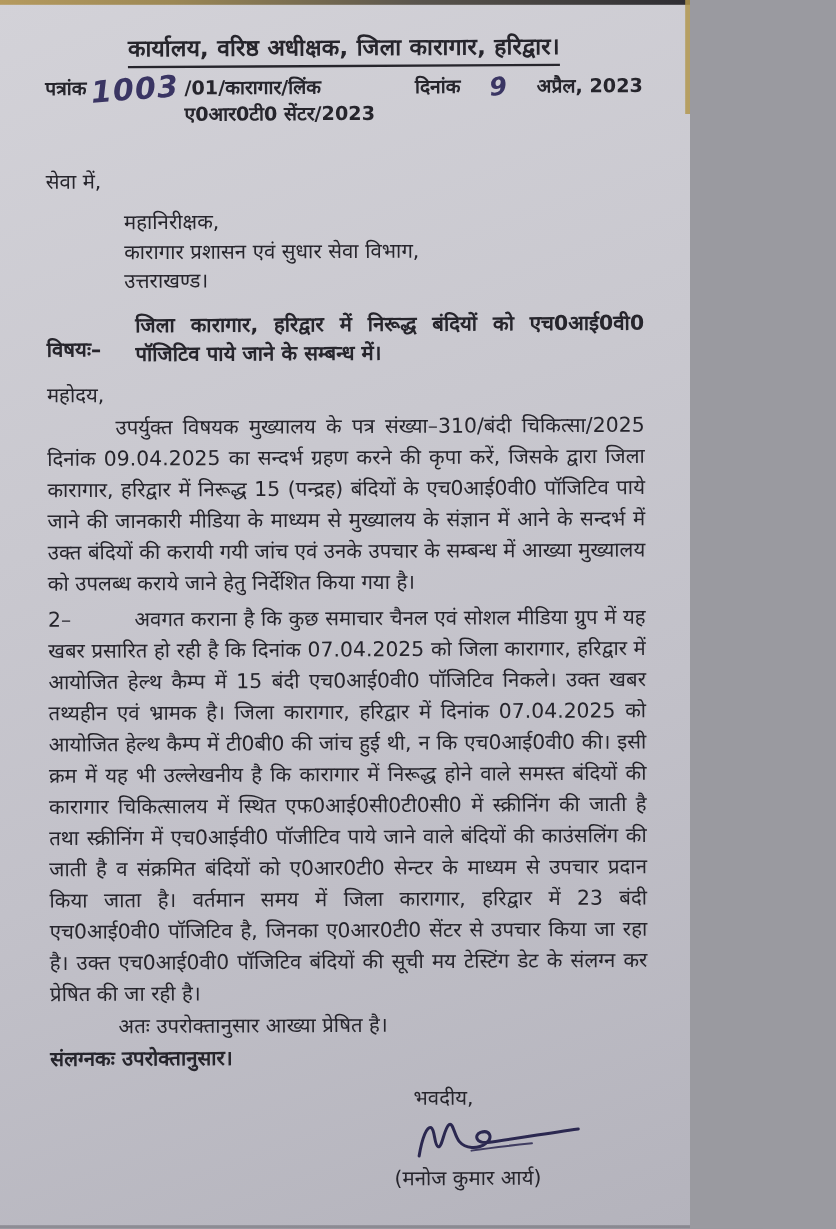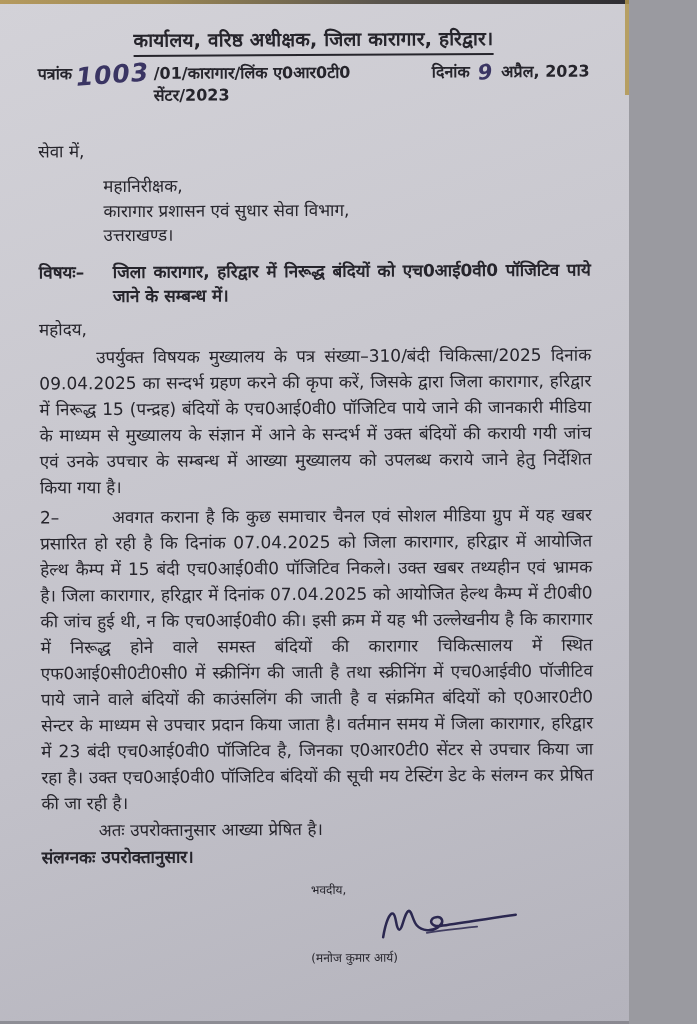--- a/index.html
+++ b/index.html
@@ -1,18 +1,18 @@
 <!DOCTYPE html>
 <html lang="hi"><head>
 <meta charset="utf-8">
 <style>
   html,body{margin:0;padding:0;background:#9a9aa0;}
   .photo-frame{
     position:relative;
-    width:629px;height:1024px;
+    width:575px;height:1024px;
     overflow:hidden;
     background:linear-gradient(160deg,#d3d2d8 0%,#c9c8cf 38%,#c2c1c9 62%,#b4b3bc 100%);
     font-family:"DejaVu Sans","Liberation Sans",sans-serif;
     color:#26252c;
   }
   .edge-top{position:absolute;top:0;left:0;width:100%;height:4px;
     background:linear-gradient(to right,#b59a5e 0%,#9c8855 25%,#5a554d 60%,#2e2d32 100%);}
   .edge-right{position:absolute;top:0;right:0;width:4px;height:95px;background:#b1974f;opacity:.85;}
   .edge-bottom{position:absolute;bottom:0;left:0;width:100%;height:3px;background:rgba(60,60,66,.35);}
   .sheet{
@@ -24,35 +24,35 @@
   .title-row{text-align:center;}
   .office-title{
     display:inline-block;font-size:19px;font-weight:bold;
     border-bottom:2px solid #26252c;padding-bottom:2px;letter-spacing:.2px;
   }
   .ref-line{display:flex;align-items:baseline;margin-top:5px;font-size:16px;font-weight:600;}
   .ref-left{display:flex;align-items:baseline;flex:1;}
   .hand{font-style:italic;color:#3a3563;font-size:25px;line-height:10px;position:relative;top:4px;
         font-weight:600;letter-spacing:1px;padding:0 4px;transform:rotate(-4deg);display:inline-block;}
   .hand.small{font-size:21px;top:2px;}
-  .ref-right{display:flex;align-items:baseline;gap:4px;}
+  .ref-right{display:flex;align-items:baseline;gap:20px;}
   .to-line{margin-top:33px;font-size:17px;}
   .addressee{margin-top:12px;margin-left:65px;font-size:17px;line-height:24.5px;}
   .subject-row{display:flex;margin-top:12px;font-size:17px;font-weight:bold;line-height:24px;}
-  .subject-label{flex:0 0 74px;}
+  .subject-label{flex:0 0 74px;margin-top:20px;}
   .subject-text{flex:1;text-align:justify;}
   .salutation{margin-top:9px;font-size:17px;}
   p.body-para{
     margin:4px 0 0 0;font-size:17px;line-height:26px;text-align:justify;
   }
   p.para1{text-indent:57px;}
   .para-num{display:inline-block;width:72px;}
   .atah-line{margin:1px 0 0 57px;font-size:17px;line-height:26px;}
   .enclosure{margin-top:1px;font-size:17px;line-height:26px;font-weight:600;}
-  .sig-block{width:265px;margin:10px 18px 0 auto;font-size:12px;line-height:23.5px;}
+  .sig-block{width:265px;margin:10px 18px 0 auto;text-align:center;font-size:17px;line-height:23.5px;}
   .valediction{margin-right:40px;}
   .sig-scribble{height:42px;margin:2px 0 -8px 40px;}
   .sig-name{font-weight:400;}
 </style>
 </head>
 <body>
 
 <div class="photo-frame">
   <div class="edge-top"></div>
   <div class="edge-right"></div>

